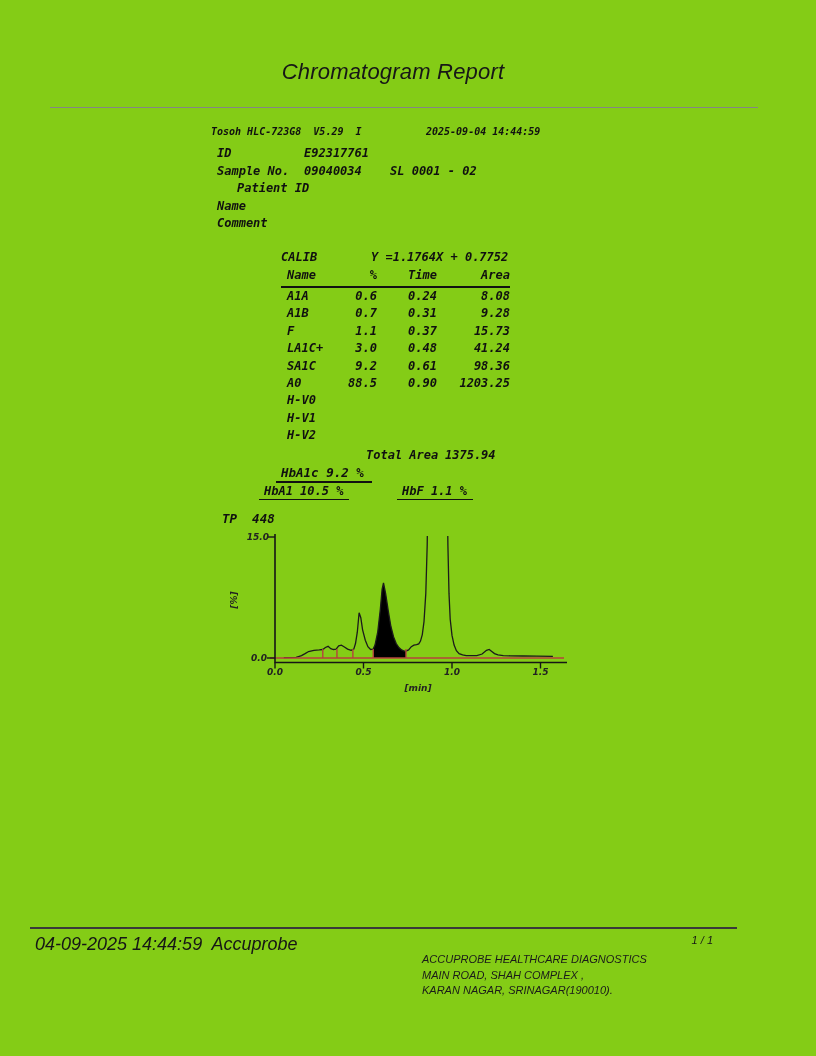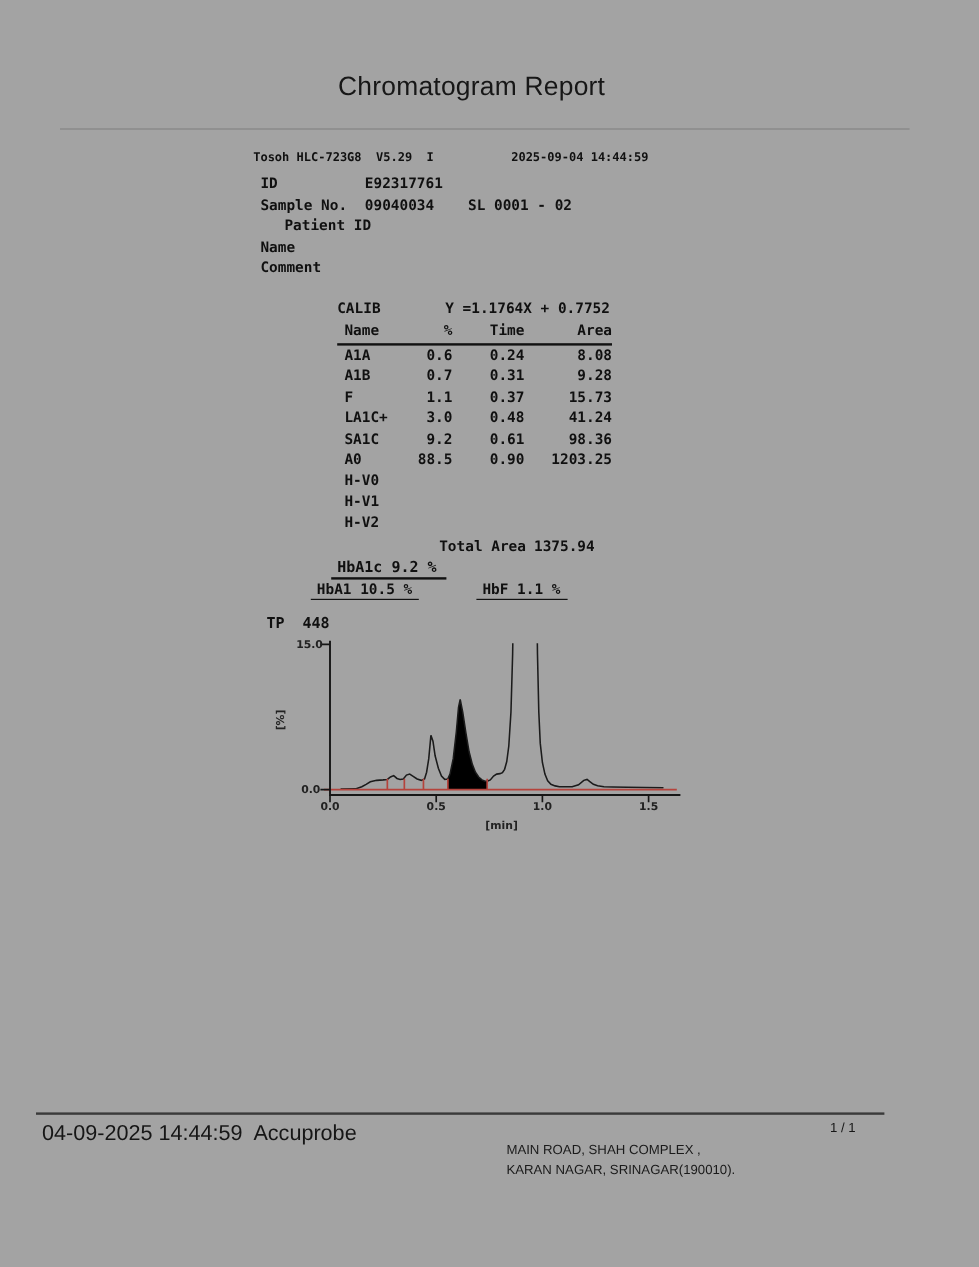--- a/index.html
+++ b/index.html
@@ -1,17 +1,17 @@
 <!DOCTYPE html>
 <html><head>
 <meta charset="utf-8">
 <style>
   html,body{margin:0;padding:0;background:#ffffff;}
-  .page{position:relative;width:816px;height:1056px;background:#a3a3a3;overflow:hidden;
-        font-family:"Liberation Sans",sans-serif;color:#141414;}
+  .page{position:relative;width:816px;height:1056px;background:#84cc16;overflow:hidden;
+        font-family:"Liberation Sans",sans-serif;color:#141414;font-style:italic;}
   .title{position:absolute;top:59px;left:0;width:786px;text-align:center;
          font-size:22px;font-weight:400;color:#171717;letter-spacing:.2px;}
   .top-rule{position:absolute;top:107px;left:50px;width:708px;border-top:1.5px solid #858585;}
   .mono{font-family:"DejaVu Sans Mono",monospace;font-weight:700;color:#101010;
         font-size:12px;white-space:pre;}
   .abs{position:absolute;}
   .dev{font-size:10px;}
   .prow{position:absolute;left:0;width:100%;height:15px;}
   .prow .pl{position:absolute;left:217px;}
   .prow .pv{position:absolute;left:304px;}
@@ -112,17 +112,18 @@
       <text x="330.5" y="172" text-anchor="middle" font-family="&quot;DejaVu Sans&quot;,sans-serif" font-size="9px" font-weight="bold" fill="#222">1.5</text>
       <text x="208" y="188" text-anchor="middle" font-family="&quot;DejaVu Sans&quot;,sans-serif" font-size="9px" font-weight="bold" fill="#222">[min]</text>
       <text x="27" y="97" text-anchor="middle" transform="rotate(-90 27 97)" font-family="&quot;DejaVu Sans&quot;,sans-serif" font-size="9px" font-weight="bold" fill="#222">[%]</text>
       <text x="12" y="20" font-family="&quot;DejaVu Sans Mono&quot;,monospace" font-size="12.5px" font-weight="bold" fill="#101010" xml:space="preserve">TP  448</text>
     </svg>
 
   <div class="footer-rule"></div>
   <div class="footer-left">04-09-2025 14:44:59  Accuprobe</div>
   <div class="footer-page">1 / 1</div>
   <div class="address" id="address">
+      <div>ACCUPROBE HEALTHCARE DIAGNOSTICS</div>
       <div>MAIN ROAD, SHAH COMPLEX ,</div>
       <div>KARAN NAGAR, SRINAGAR(190010).</div>
     </div>
 
 </div>
 
 </body></html>

